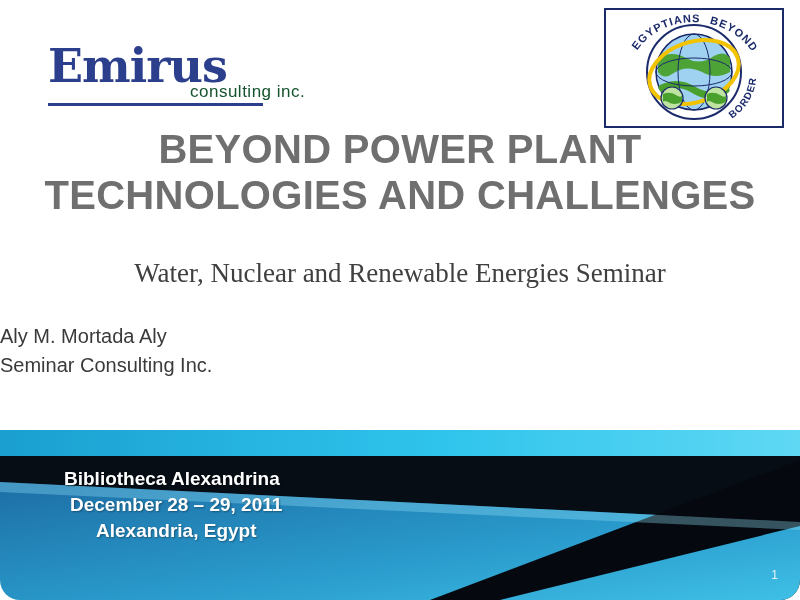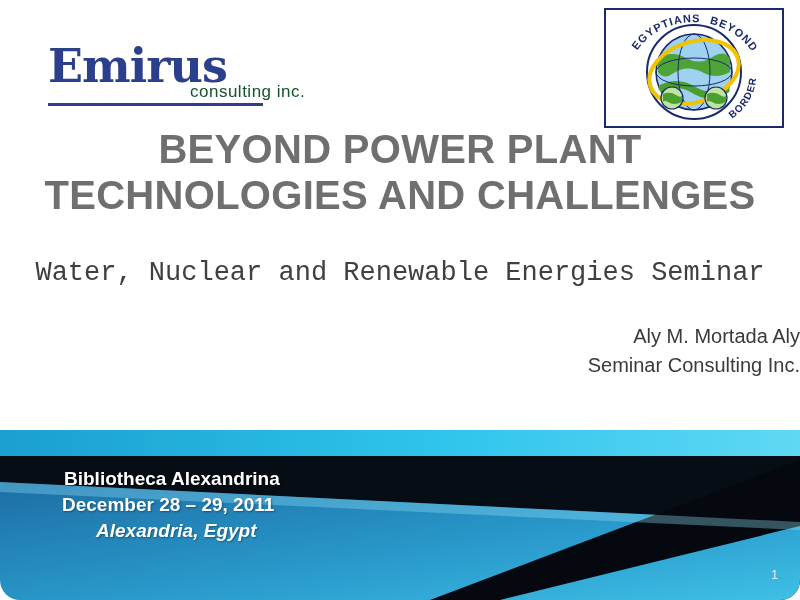--- a/index.html
+++ b/index.html
@@ -86,31 +86,31 @@
     line-height: 46px;
     letter-spacing: 0.3px;
     text-shadow: 1px 1px 1px rgba(255,255,255,0.9);
   }
   .subtitle {
     position: absolute;
     left: 0;
     top: 256px;
     width: 800px;
     text-align: center;
-    font-family: Liberation Mono, monospace;
+    font-family: Liberation Serif, serif;
     font-size: 27px;
     color: #404040;
     line-height: 34px;
   }
   .byline {
     position: absolute;
     left: 0;
     top: 322px;
     width: 800px;
-    text-align: right;
+    text-align: left;
     font-family: "Liberation Sans", sans-serif;
     font-size: 20px;
     color: #3a3a3a;
     line-height: 29px;
   }
   .byline div {
     margin: 0;
   }
 
   
@@ -130,22 +130,22 @@
     left: 58px;
     top: 36px;
     font-family: "Liberation Sans", sans-serif;
     font-weight: bold;
     color: #ffffff;
     font-size: 19px;
     line-height: 26px;
     text-shadow: 1px 1px 2px rgba(0,0,0,0.35);
   }
   .banner-text .l1 { margin-left: 6px; }
-  .banner-text .l2 { margin-left: 4px; }
-  .banner-text .l3 { margin-left: 38px; font-style: italic; }
+  .banner-text .l2 { margin-left: 12px; }
+  .banner-text .l3 { margin-left: 38px; }
 
   .page-number {
     position: absolute;
     right: 22px;
     bottom: 18px;
     font-family: "Liberation Sans", sans-serif;
     font-size: 12px;
     color: #e9f4fb;
   }
 </style>

